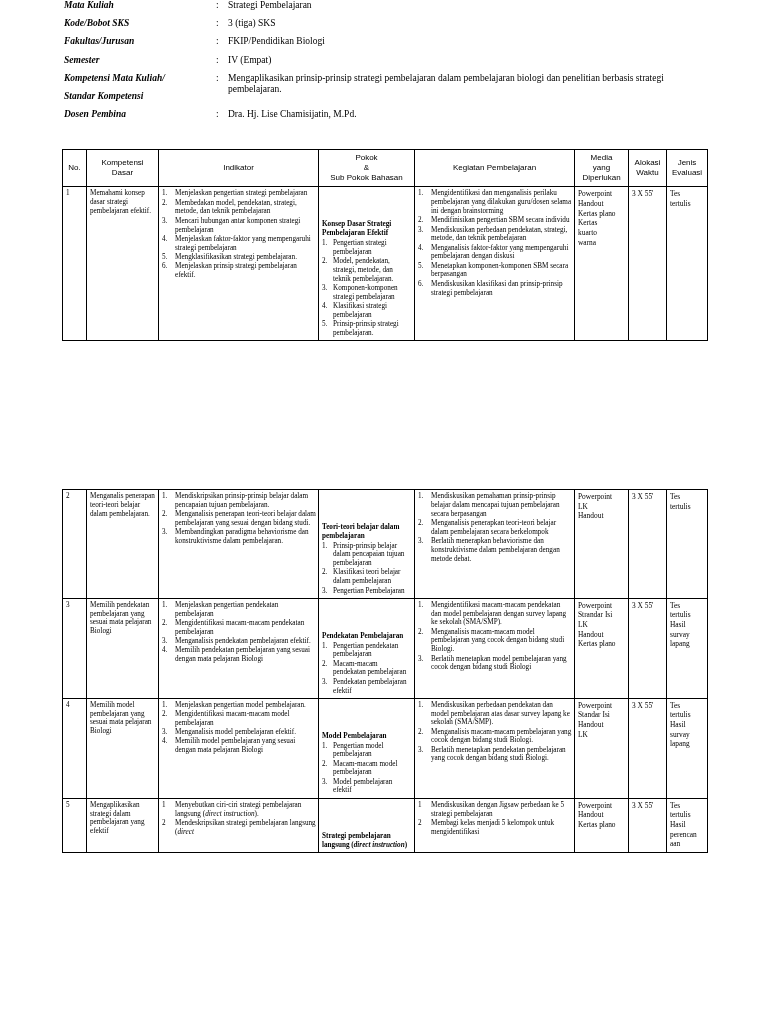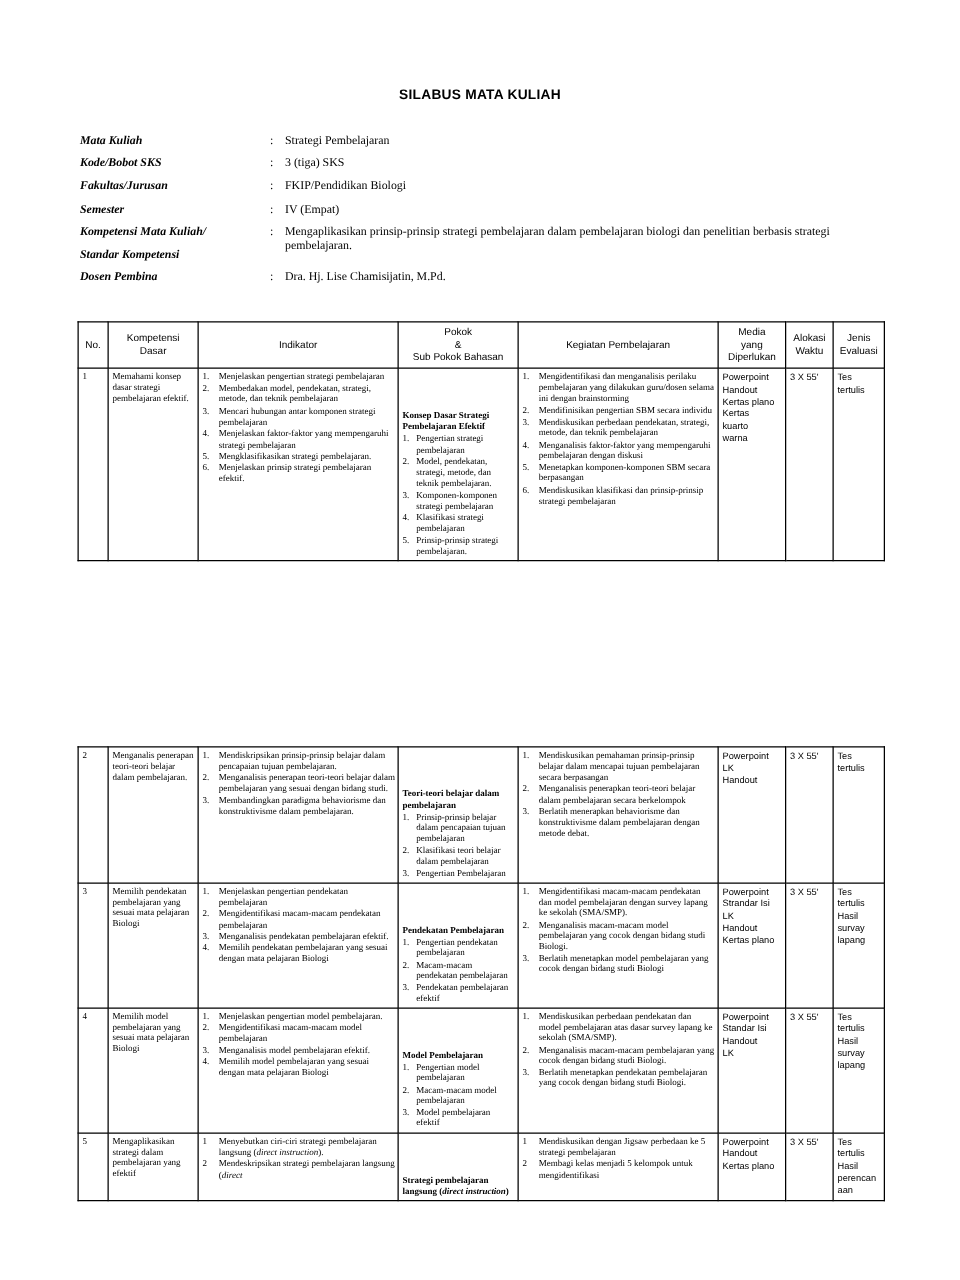--- a/index.html
+++ b/index.html
@@ -117,35 +117,34 @@
     flex: 0 0 auto;
     min-width: 11px;
     padding-right: 2px;
   }
   ul.nlist > li > .txt {
     flex: 1 1 auto;
   }
   ul.nlist.narrow > li > .num { min-width: 9px; }
   .media-line, .alok-line, .jenis-line {
     display: block;
-    font-family: Liberation Sans, sans-serif;
+    font-family: Liberation Serif, serif;
     font-size: 7.4px;
     line-height: 1.3;
   }
   .alok-line, .jenis-line { white-space: nowrap; }
 
   
   .gap { height: 148px; }
 </style>
 </head>
 <body>
 
 <div class="page">
 
-  <div class="doc-title">SILABUS MATA KULIAH</div>
 
   <table class="ident">
     <tbody>
       <tr>
         <td class="lbl">Mata Kuliah</td>
         <td class="sep">:</td>
         <td class="val bold">Strategi Pembelajaran</td>
       </tr>
       <tr>
         <td class="lbl">Kode/Bobot SKS</td>

